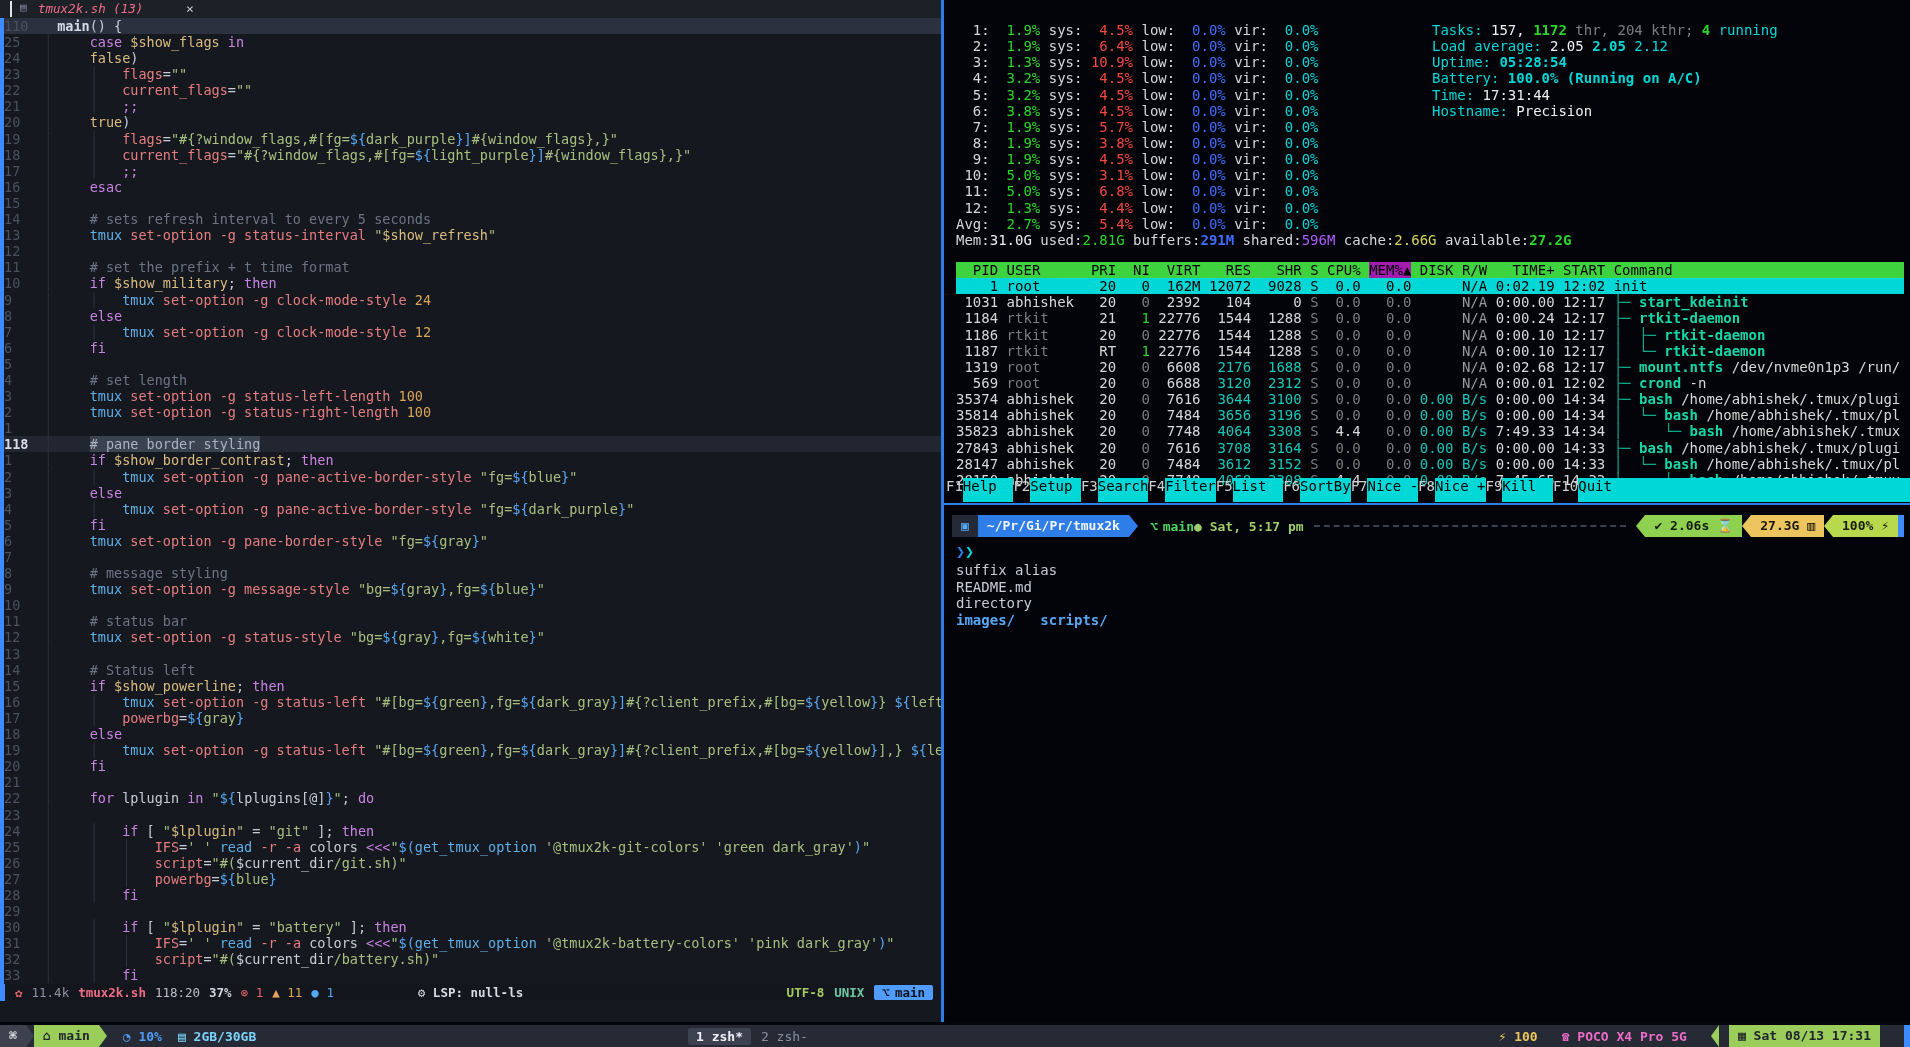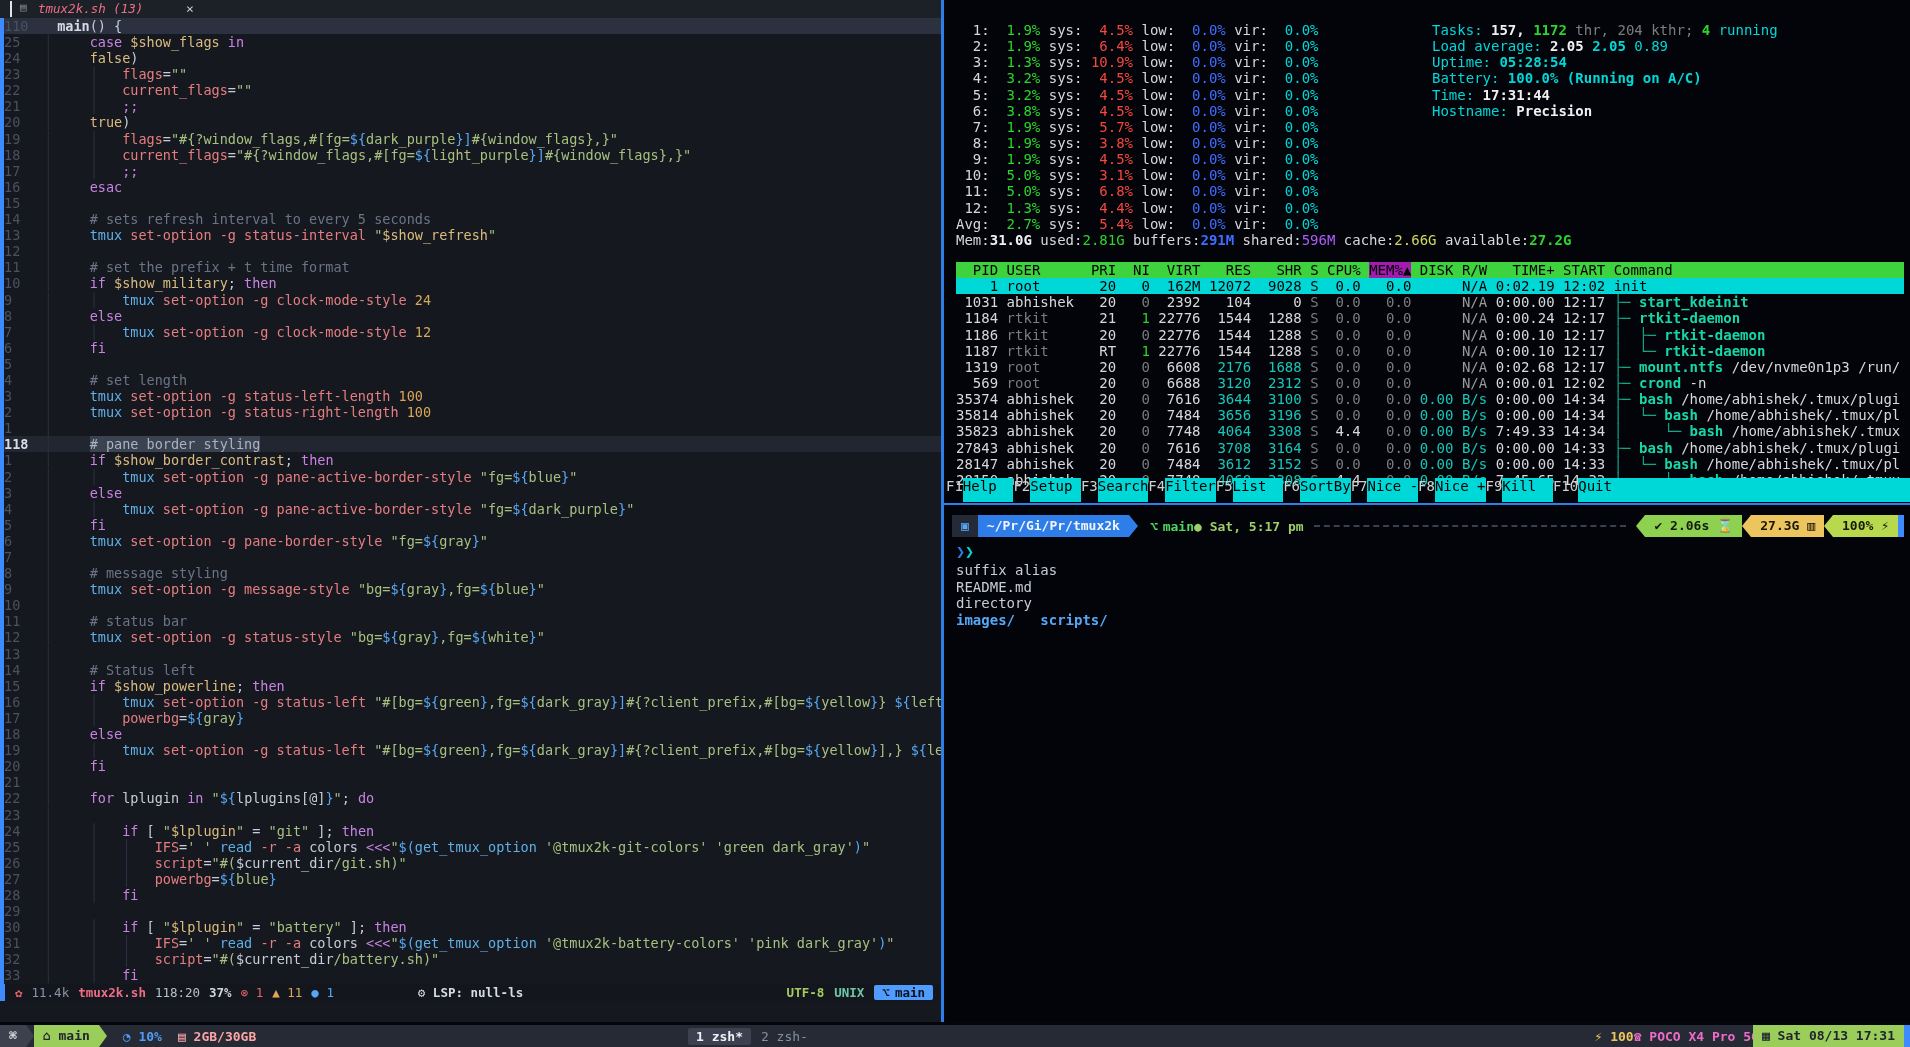--- a/index.html
+++ b/index.html
@@ -41,21 +41,21 @@
   
   #htop{left:946px;top:0;width:964px;height:502px;background:#02040a;}
   .hl{white-space:pre;height:16.15px;line-height:16.15px;font-size:14px;color:#d8d8d8;}
   #cpu{position:absolute;left:10px;top:22px;}
   #sysinfo{position:absolute;left:486px;top:22px;}
   #proc{position:absolute;left:10px;top:262px;width:948px;}
   .h-w{color:#d8d8d8}.h-b{color:#000}.h-dim{color:#7c7c7c}.h-dimb{color:#9a9a9a}
   .h-gn{color:#2bd62b}.h-gnb{color:#2bd62b;font-weight:bold}
   .h-rd{color:#f5473d}.h-bl{color:#3f6eff}.h-blb{color:#3f6eff;font-weight:bold}
   .h-cy{color:#00d7d7}.h-cyb{color:#00d7d7;font-weight:bold}
-  .h-wb{color:#efefef;font-weight:bold}.h-mg{color:#b05cff}.h-yl{color:#d7d75f}
+  .h-wb{color:#efefef;font-weight:normal}.h-mg{color:#b05cff}.h-yl{color:#d7d75f}
   .h-teal{color:#18c7b7}.h-tree{color:#0fae8d}.h-cmdb{color:#17d7a7;font-weight:bold}
   .prow{white-space:pre;height:16.15px;line-height:16.15px;font-size:14px;color:#d8d8d8;}
   .phead{background:#3fd23f;color:#000;font-weight:normal;}
   .phead span{color:#000;}
   .memh{background:#a21caf;}
   .sel{background:#00d7d7;}
   .sel span{color:#000 !important;font-weight:normal !important;}
   #fbar{position:absolute;left:0;bottom:0;height:24px;width:964px;display:flex;font-size:14px;white-space:pre;}
   .fk{color:#d0d0d0;}
   .fl{background:#00d7d7;color:#000;}
@@ -88,25 +88,25 @@
   #tmuxbar{left:0;top:1025px;width:1910px;height:22px;background:#262a35;font-size:13px;}
   #tb-left{position:absolute;left:0;top:0;height:22px;display:flex;align-items:center;}
   .tb-seg{height:22px;line-height:22px;padding:0 9px;flex:none;font-weight:bold;}
   .tb-apple{background:#3c414d;color:#e8eaee;}
   .tri-apple{width:0;height:0;border-top:11px solid transparent;border-bottom:11px solid transparent;
      border-left:8px solid #3c414d;}
   .tb-green{background:#9acd5a;color:#20252e;}
   .tri-green{width:0;height:0;border-top:11px solid transparent;border-bottom:11px solid transparent;
      border-left:8px solid #9acd5a;}
   .tb-cpu{color:#4f9cf8;margin-left:16px;font-weight:bold;}
-  .tb-ram{color:#fca5a5;margin-left:16px;font-weight:bold;}
+  .tb-ram{color:#7dd3fc;margin-left:16px;font-weight:bold;}
   #tb-windows{position:absolute;left:688px;top:0;height:22px;display:flex;align-items:center;gap:10px;}
   .win-active{background:#3c4150;color:#eef1f6;font-weight:bold;padding:1px 8px;border-radius:2px;}
   .win{color:#868fa2;}
-  #tb-right{position:absolute;right:0;top:0;height:22px;display:flex;align-items:center;gap:0;justify-content:center;}
+  #tb-right{position:absolute;right:0;top:0;height:22px;display:flex;align-items:center;gap:24px;justify-content:center;}
   .tb-batt{color:#ecc55e;font-weight:bold;}
   .tb-net{color:#ee6cc8;font-weight:bold;}
   .tri-green-l{width:0;height:0;border-top:11px solid transparent;border-bottom:11px solid transparent;
      border-right:8px solid #9acd5a;margin-right:-14px;}
   .tb-date{background:#9acd5a;color:#20252e;}
   .tb-cap{width:6px;height:22px;background:#3d8bff;}
 </style>
 </head>
 <body>
 
@@ -217,21 +217,21 @@
       <div class="hl"><span class="h-w">  8:</span><span class="h-gn">  1.9%</span><span class="h-w"> sys:</span><span class="h-rd">  3.8%</span><span class="h-w"> low:</span><span class="h-bl">  0.0%</span><span class="h-w"> vir:</span><span class="h-cy">  0.0%</span></div>
       <div class="hl"><span class="h-w">  9:</span><span class="h-gn">  1.9%</span><span class="h-w"> sys:</span><span class="h-rd">  4.5%</span><span class="h-w"> low:</span><span class="h-bl">  0.0%</span><span class="h-w"> vir:</span><span class="h-cy">  0.0%</span></div>
       <div class="hl"><span class="h-w"> 10:</span><span class="h-gn">  5.0%</span><span class="h-w"> sys:</span><span class="h-rd">  3.1%</span><span class="h-w"> low:</span><span class="h-bl">  0.0%</span><span class="h-w"> vir:</span><span class="h-cy">  0.0%</span></div>
       <div class="hl"><span class="h-w"> 11:</span><span class="h-gn">  5.0%</span><span class="h-w"> sys:</span><span class="h-rd">  6.8%</span><span class="h-w"> low:</span><span class="h-bl">  0.0%</span><span class="h-w"> vir:</span><span class="h-cy">  0.0%</span></div>
       <div class="hl"><span class="h-w"> 12:</span><span class="h-gn">  1.3%</span><span class="h-w"> sys:</span><span class="h-rd">  4.4%</span><span class="h-w"> low:</span><span class="h-bl">  0.0%</span><span class="h-w"> vir:</span><span class="h-cy">  0.0%</span></div>
       <div class="hl"><span class="h-w">Avg:</span><span class="h-gn">  2.7%</span><span class="h-w"> sys:</span><span class="h-rd">  5.4%</span><span class="h-w"> low:</span><span class="h-bl">  0.0%</span><span class="h-w"> vir:</span><span class="h-cy">  0.0%</span></div>
       <div class="hl"><span class="h-w">Mem:</span><span class="h-wb">31.0G</span><span class="h-w"> used:</span><span class="h-gn">2.81G</span><span class="h-w"> buffers:</span><span class="h-blb">291M</span><span class="h-w"> shared:</span><span class="h-mg">596M</span><span class="h-w"> cache:</span><span class="h-yl">2.66G</span><span class="h-w"> available:</span><span class="h-gnb">27.2G</span></div>
     </div>
   <div id="sysinfo">
       <div class="hl"><span class="h-cy">Tasks: </span><span class="h-wb">157, </span><span class="h-gnb">1172</span><span class="h-dim"> thr, </span><span class="h-dim">204 kthr; </span><span class="h-gnb">4</span><span class="h-cy"> running</span></div>
-      <div class="hl"><span class="h-cy">Load average: </span><span class="h-wb">2.05 </span><span class="h-cyb">2.05 </span><span class="h-cy">0.89</span></div>
+      <div class="hl"><span class="h-cy">Load average: </span><span class="h-wb">2.05 </span><span class="h-cyb">2.05 </span><span class="h-cy">2.12</span></div>
       <div class="hl"><span class="h-cy">Uptime: </span><span class="h-cyb">05:28:54</span></div>
       <div class="hl"><span class="h-cy">Battery: </span><span class="h-cyb">100.0% (Running on A/C)</span></div>
       <div class="hl"><span class="h-cy">Time: </span><span class="h-wb">17:31:44</span></div>
       <div class="hl"><span class="h-cy">Hostname: </span><span class="h-wb">Precision</span></div>
     </div>
   <div id="proc">
       <div class="prow phead"><span>  PID</span> <span>USER     </span> <span>PRI</span> <span> NI</span> <span> VIRT</span> <span>  RES</span> <span>  SHR</span> <span>S</span> <span>CPU%</span> <span class="memh">MEM%▲</span> <span>DISK R/W</span> <span>  TIME+</span> <span>START</span> <span>Command</span></div>
       <div class="prow sel"><span class="h-b">    1</span> <span class="h-b">root     </span> <span class="h-b"> 20</span> <span class="h-b">  0</span> <span class="h-b"> 162M</span> <span class="h-b">12072</span> <span class="h-b"> 9028</span> <span class="h-b">S</span> <span class="h-b"> 0.0</span> <span class="h-b">  0.0</span> <span class="h-b">     N/A</span> <span class="h-b">0:02.19</span> <span class="h-b">12:02</span> <span class="h-b">init</span></div>
       <div class="prow"><span class="h-w"> 1031</span> <span class="h-w">abhishek </span> <span class="h-w"> 20</span> <span class="h-dim">  0</span> <span class="h-w"> 2392</span> <span class="h-w">  104</span> <span class="h-w">    0</span> <span class="h-dim">S</span> <span class="h-dim"> 0.0</span> <span class="h-dim">  0.0</span> <span class="h-dimb">     N/A</span> <span class="h-w">0:00.00</span> <span class="h-w">12:17</span> <span class="h-tree">├─ </span><span class="h-cmdb">start_kdeinit</span></div>
       <div class="prow"><span class="h-w"> 1184</span> <span class="h-dim">rtkit    </span> <span class="h-w"> 21</span> <span class="h-gn">  1</span> <span class="h-w">22776</span> <span class="h-w"> 1544</span> <span class="h-w"> 1288</span> <span class="h-dim">S</span> <span class="h-dim"> 0.0</span> <span class="h-dim">  0.0</span> <span class="h-dimb">     N/A</span> <span class="h-w">0:00.24</span> <span class="h-w">12:17</span> <span class="h-tree">├─ </span><span class="h-cmdb">rtkit-daemon</span></div>

